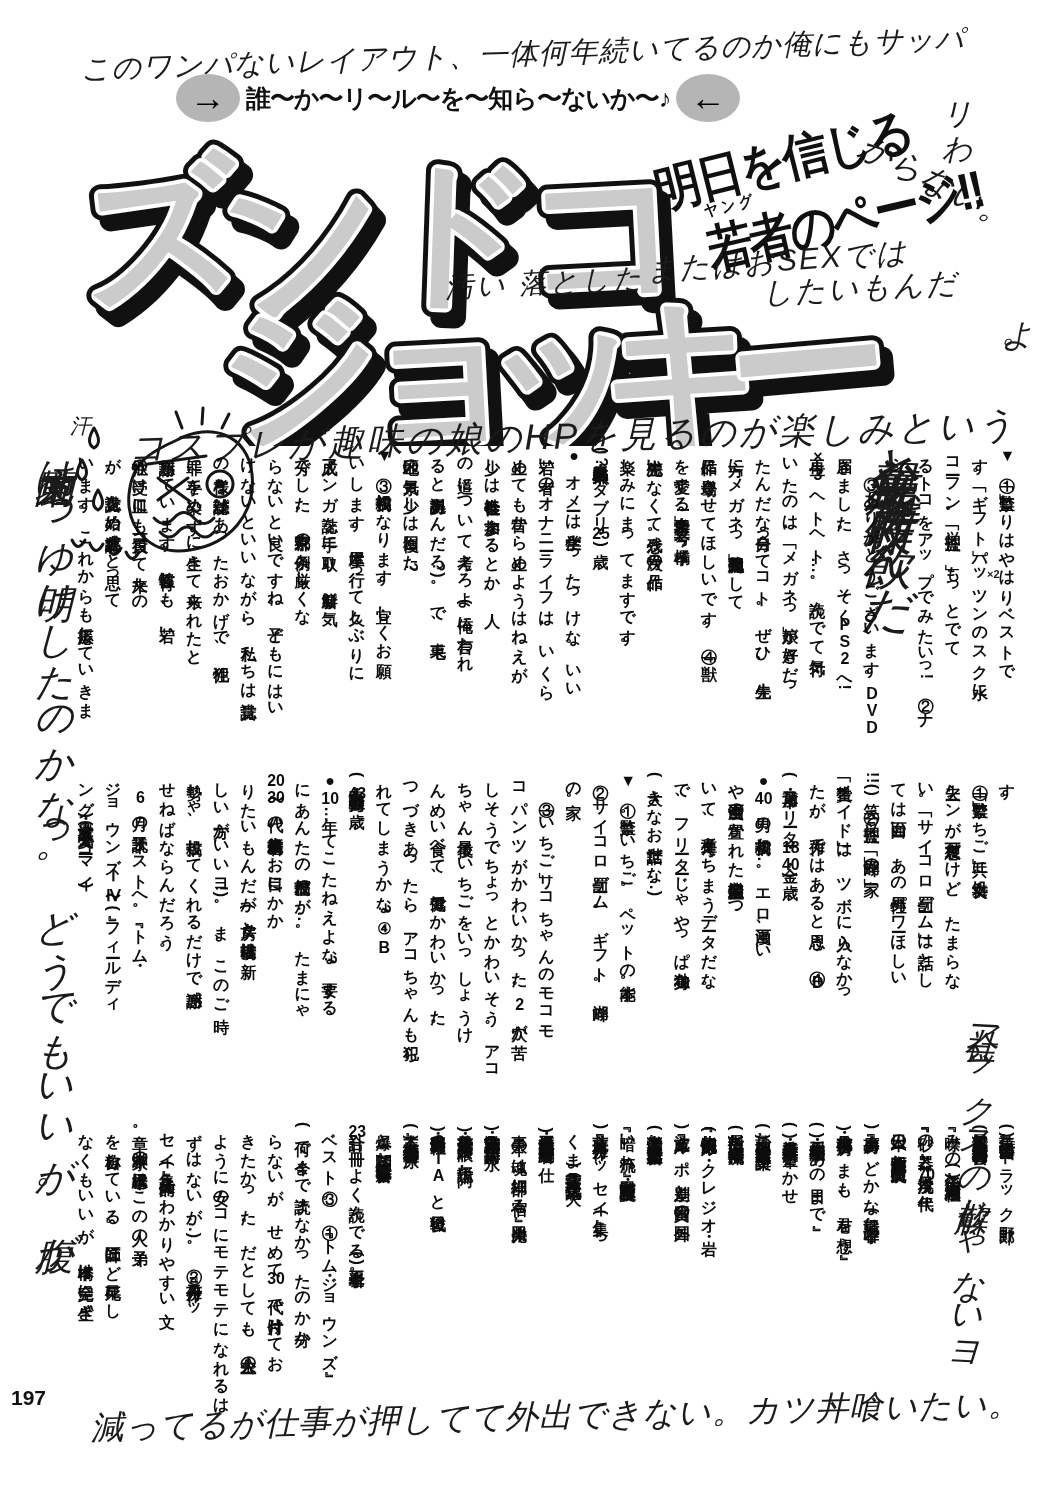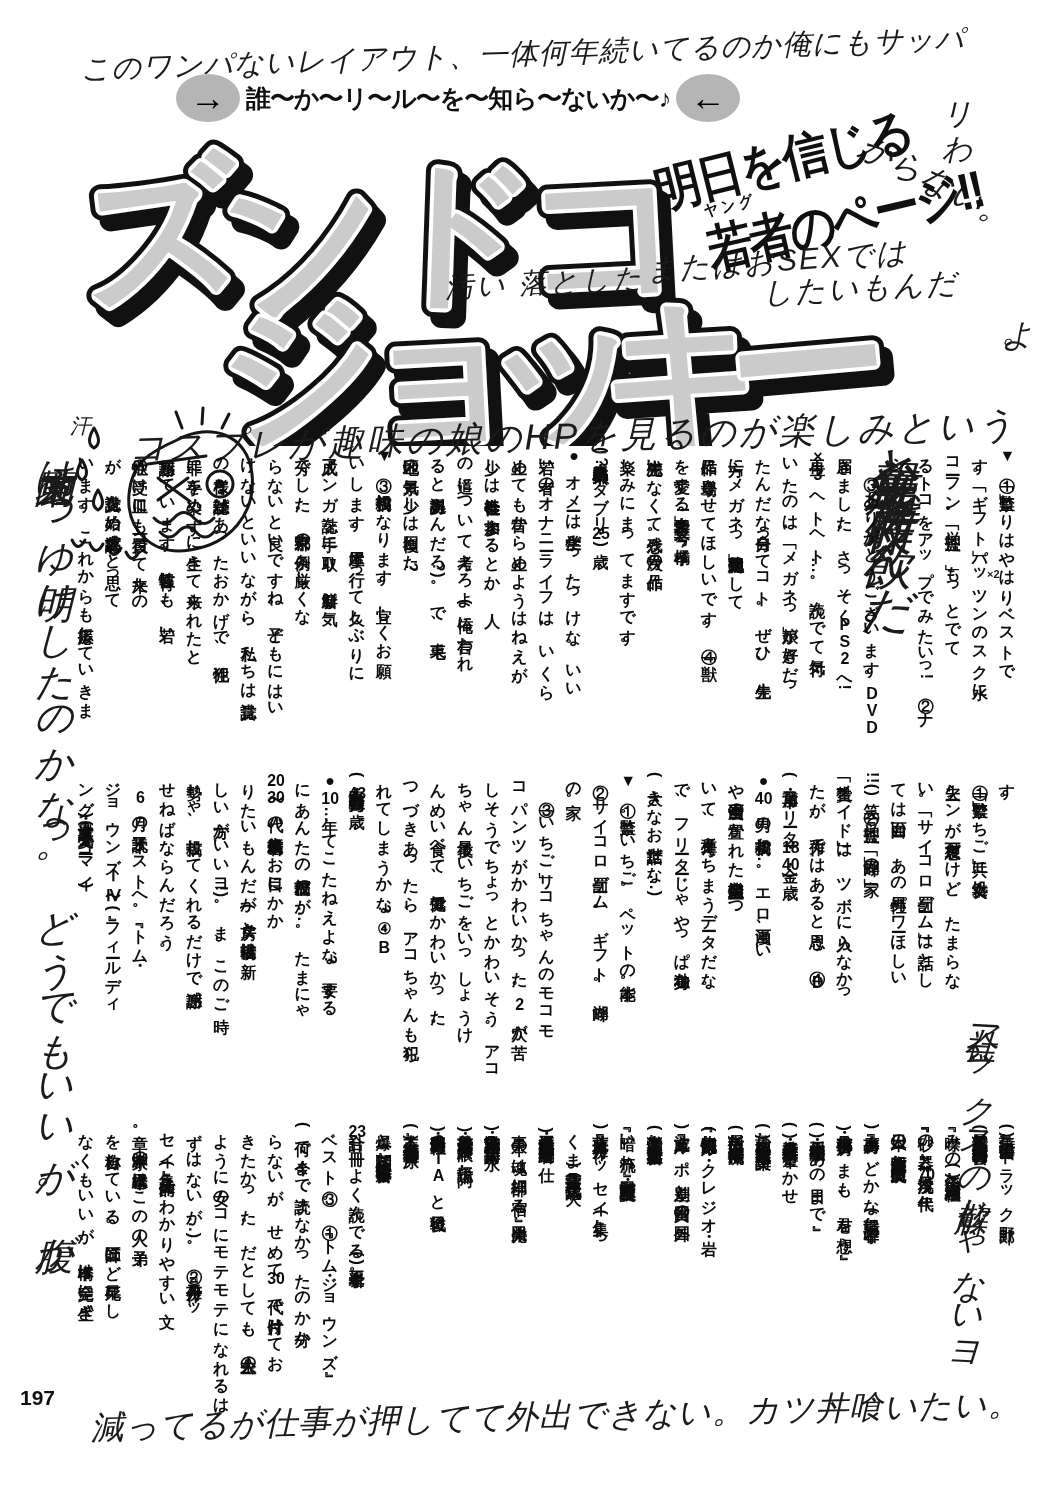--- a/index.html
+++ b/index.html
@@ -30,21 +30,21 @@
   .band{position:absolute;left:72px;width:949px;display:flex;flex-direction:row-reverse;
         justify-content:flex-start;}
   #band-a{top:447px;height:300px;}
   #band-b{top:772px;height:334px;}
   #band-c{top:1122px;height:350px;}
   .vcol{writing-mode:vertical-rl;text-orientation:mixed;flex:0 0 27.1px;height:100%;
         font-size:16px;font-weight:700;letter-spacing:0.6px;line-height:27.1px;color:#0d0d0d;}
   .tcy{text-combine-upright:all;}
   .up{text-orientation:upright;letter-spacing:0;}
   #x2-note{position:absolute;left:987px;top:568px;font-size:11px;font-weight:700;font-style:normal;}
-  #page-number{position:absolute;left:20px;top:1386px;font-size:21px;font-weight:700;}
+  #page-number{position:absolute;left:11px;top:1386px;font-size:21px;font-weight:700;}
   
   #hand-top{left:80px;top:50px;font-size:29px;transform:rotate(-2deg);transform-origin:left top;letter-spacing:1px;}
   #hand-tail1{left:936px;top:80px;font-size:30px;}
   #hand-tail2{left:872px;top:124px;font-size:33px;transform:rotate(27deg);transform-origin:left top;}
   #hand-dirty{left:445px;top:264px;font-size:28px;transform:rotate(-3deg);letter-spacing:3px;}
   #hand-sex1{left:646px;top:241px;font-size:30px;transform:rotate(-4deg);letter-spacing:2px;}
   #hand-sex2{left:762px;top:268px;font-size:30px;transform:rotate(-3deg);letter-spacing:2px;}
   #hand-sex3{left:996px;top:298px;font-size:32px;}
   #hand-sweat{left:70px;top:412px;font-size:21px;}
   #hand-cosplay{left:128px;top:424px;font-size:36px;transform:rotate(-1.5deg);transform-origin:left top;letter-spacing:3px;}

